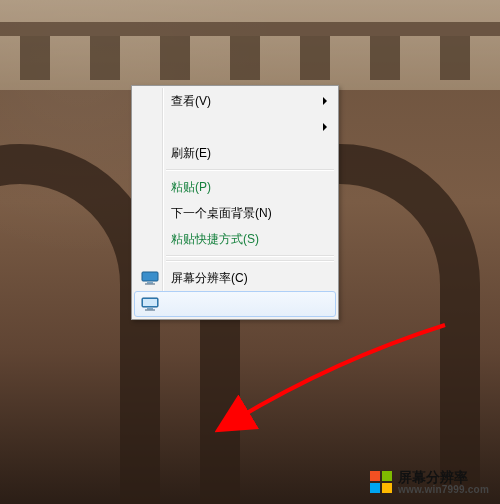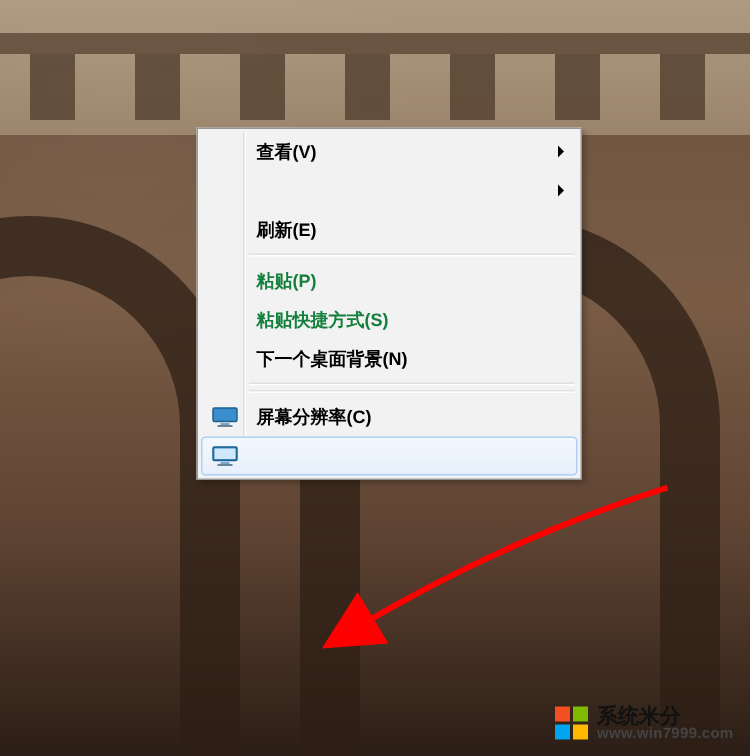--- a/index.html
+++ b/index.html
@@ -50,27 +50,26 @@
     position: absolute; top: 36px; width: 30px; height: 44px;
     background: #4e3d2d;
     opacity: 0.85;
   }
 
   
   .context-menu {
     position: absolute;
     top: 85px;
     left: 131px;
-    width: 257px;
+    width: 208px;
     background: #f2f2f2;
     border: 1px solid #979797;
     box-shadow: 2px 2px 4px rgba(0,0,0,0.25);
     padding: 2px;
     box-sizing: border-box;
-    font-weight: bold;
   }
   .gutter-line {
     position: absolute;
     top: 2px;
     bottom: 2px;
     left: 30px;
     width: 0;
     border-left: 1px solid #e0e0e0;
     border-right: 1px solid #ffffff;
   }
@@ -179,25 +178,25 @@
       <div class="menu-item">
         <span class="submenu-arrow"></span>
       </div>
       <div class="menu-item">
         <span class="label">刷新(E)</span>
       </div>
       <div class="menu-sep"></div>
       <div class="menu-item disabled">
         <span class="label">粘贴(P)</span>
       </div>
+      <div class="menu-item">
+        <span class="label">下一个桌面背景(N)</span>
+      </div>
       <div class="menu-item disabled">
         <span class="label">粘贴快捷方式(S)</span>
-      </div>
-      <div class="menu-item">
-        <span class="label">下一个桌面背景(N)</span>
       </div>
       <div class="menu-sep"></div>
       <div class="menu-sep"></div>
       <div class="menu-item">
         <span class="menu-icon">
           <svg viewBox="0 0 18 14">
             <rect x="1" y="1" width="16" height="9" rx="1" fill="#3a8ecb" stroke="#1d5e8f"></rect>
             <rect x="6" y="11" width="6" height="1.5" fill="#7aa6c7"></rect>
             <rect x="4" y="12.5" width="10" height="1" fill="#44617a"></rect>
           </svg>
@@ -226,17 +225,17 @@
   </svg>
 
   <div class="watermark">
     <div class="win-logo">
       <div></div>
         <div></div>
         <div></div>
         <div></div>
     </div>
     <div class="wm-text">
-      <span class="wm-line1">系统米分</span>
+      <span class="wm-line1">屏幕分辨率</span>
       <span class="wm-line2">www.win7999.com</span>
     </div>
   </div>
 </div>
 
 </body></html>

